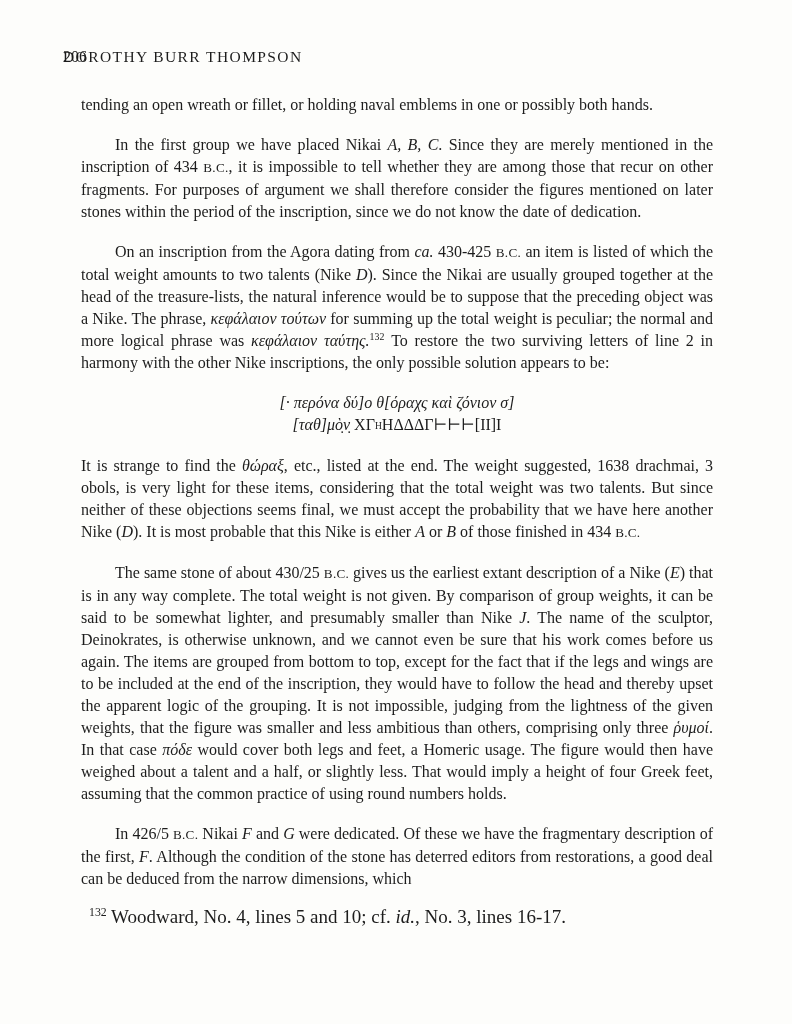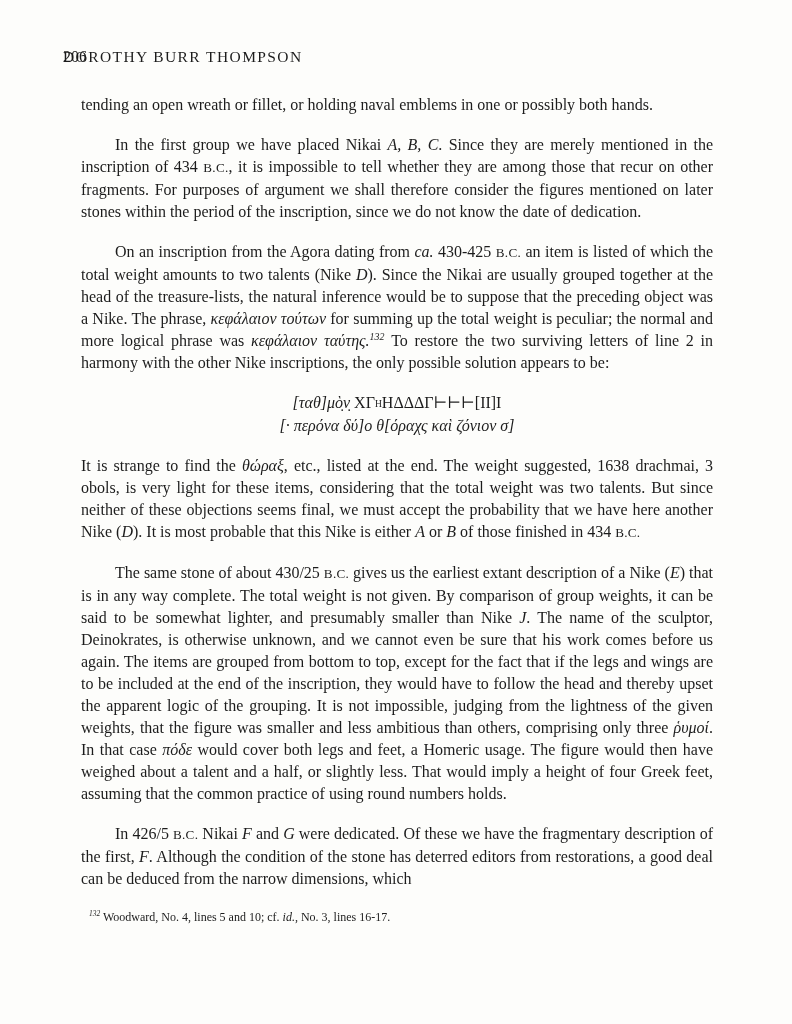--- a/index.html
+++ b/index.html
@@ -57,51 +57,50 @@
   .inscription-line {
     line-height: 22px;
   }
   .it {
     font-style: italic;
   }
   sup.fn-ref {
     font-size: 0.62em;
     vertical-align: super;
     line-height: 0;
-    font-style: italic;
   }
   .sc {
     font-size: 0.82em;
     letter-spacing: 0.3px;
   }
   .num-small {
     font-size: 0.6em;
     vertical-align: 0.08em;
   }
   .footnote {
     margin-top: 16px;
-    font-size: 12px;
+    font-size: 19px;
     line-height: 18px;
     text-indent: 26px;
   }
 </style>
 </head>
 <body>
 
 <div class="page">
   <header class="running-header">
     <span class="page-number">206</span>
     <span class="running-head">DOROTHY BURR THOMPSON</span>
   </header>
   <main class="text-block">
       <p class="para"><span>tending an open wreath or fillet, or holding naval emblems in one or possibly both hands.</span></p>
       <p class="para indent"><span>In the first group we have placed Nikai </span><span class="it">A, B, C</span><span>.  Since they are merely mentioned in the inscription of 434 </span><span class="sc">B.C.</span><span>, it is impossible to tell whether they are among those that recur on other fragments.  For purposes of argument we shall therefore consider the figures mentioned on later stones within the period of the inscription, since we do not know the date of dedication.</span></p>
       <p class="para indent"><span>On an inscription from the Agora dating from </span><span class="it">ca.</span><span> 430-425 </span><span class="sc">B.C.</span><span> an item is listed of which the total weight amounts to two talents (Nike </span><span class="it">D</span><span>).  Since the Nikai are usually grouped together at the head of the treasure-lists, the natural inference would be to suppose that the preceding object was a Nike.  The phrase, </span><span class="it">κεφάλαιον τούτων</span><span> for summing up the total weight is peculiar; the normal and more logical phrase was </span><span class="it">κεφάλαιον ταύτης.</span><sup class="fn-ref">132</sup><span>  To restore the two surviving letters of line 2 in harmony with the other Nike inscriptions, the only possible solution appears to be:</span></p>
       <div class="inscription">
+        <div class="inscription-line"><span class="it">[· περόνα δύ]ο θ[όραχς καὶ ζόνιον σ]</span></div>
         <div class="inscription-line"><span class="it">[ταθ]μὸ̣ν̣ </span><span>ΧΓ</span><span class="num-small">Η</span><span>ΗΔΔΔΓ⊢⊢⊢[ΙΙ]Ι</span></div>
-        <div class="inscription-line"><span class="it">[· περόνα δύ]ο θ[όραχς καὶ ζόνιον σ]</span></div>
       </div>
       <p class="para"><span>It is strange to find the </span><span class="it">θώραξ</span><span>, etc., listed at the end.  The weight suggested, 1638 drachmai, 3 obols, is very light for these items, considering that the total weight was two talents.  But since neither of these objections seems final, we must accept the probability that we have here another Nike (</span><span class="it">D</span><span>).  It is most probable that this Nike is either </span><span class="it">A</span><span> or </span><span class="it">B</span><span> of those finished in 434 </span><span class="sc">B.C.</span></p>
       <p class="para indent"><span>The same stone of about 430/25 </span><span class="sc">B.C.</span><span> gives us the earliest extant description of a Nike (</span><span class="it">E</span><span>) that is in any way complete.  The total weight is not given.  By comparison of group weights, it can be said to be somewhat lighter, and presumably smaller than Nike </span><span class="it">J</span><span>.  The name of the sculptor, Deinokrates, is otherwise unknown, and we cannot even be sure that his work comes before us again.  The items are grouped from bottom to top, except for the fact that if the legs and wings are to be included at the end of the inscription, they would have to follow the head and thereby upset the apparent logic of the grouping.  It is not impossible, judging from the lightness of the given weights, that the figure was smaller and less ambitious than others, comprising only three </span><span class="it">ῥυμοί</span><span>.  In that case </span><span class="it">πόδε</span><span> would cover both legs and feet, a Homeric usage.  The figure would then have weighed about a talent and a half, or slightly less.  That would imply a height of four Greek feet, assuming that the common practice of using round numbers holds.</span></p>
       <p class="para indent"><span>In 426/5 </span><span class="sc">B.C.</span><span> Nikai </span><span class="it">F</span><span> and </span><span class="it">G</span><span> were dedicated.  Of these we have the fragmentary description of the first, </span><span class="it">F</span><span>.  Although the condition of the stone has deterred editors from restorations, a good deal can be deduced from the narrow dimensions, which</span></p>
     </main>
   <footer class="footnote"><sup class="fn-ref">132</sup><span> Woodward, No. 4, lines 5 and 10; cf. </span><span class="it">id.</span><span>, No. 3, lines 16-17.</span></footer>
 </div>
 
 </body></html>

